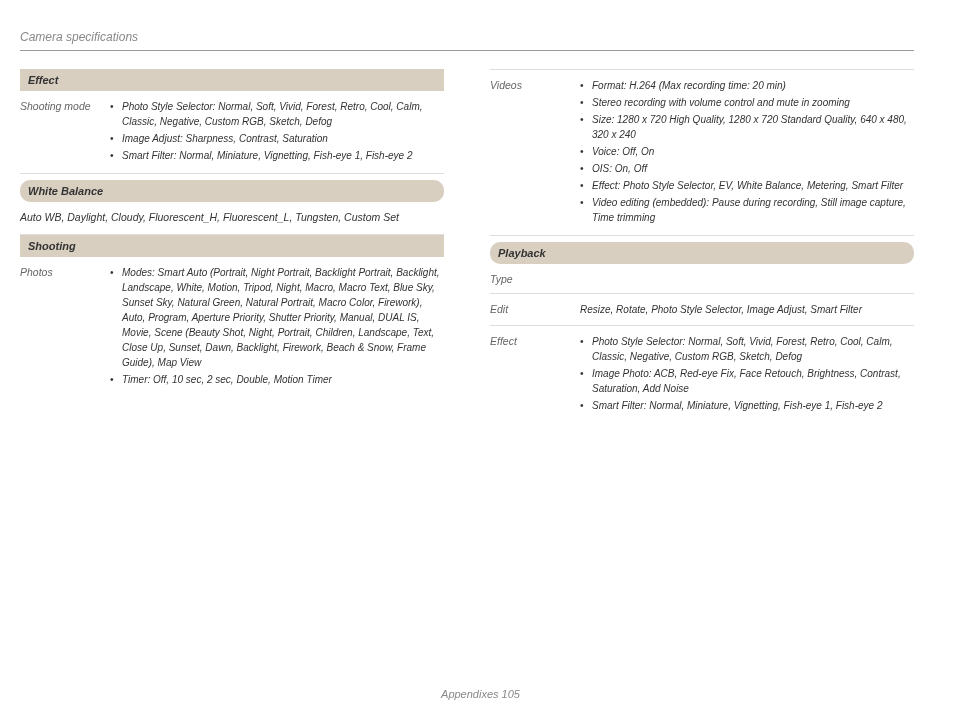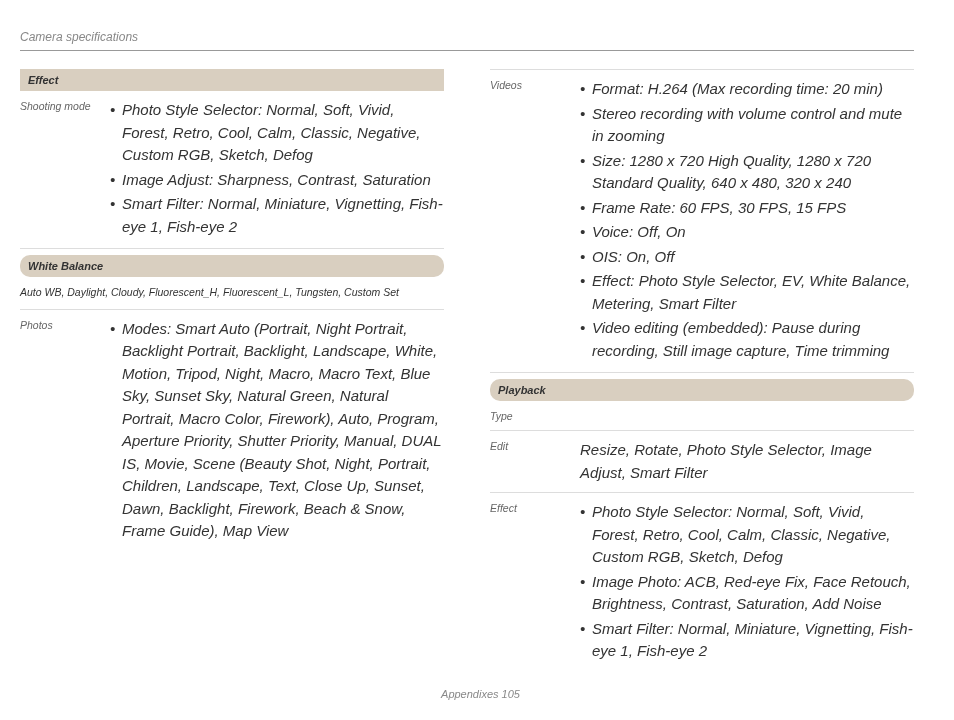--- a/index.html
+++ b/index.html
@@ -56,21 +56,21 @@
     .spec-label {
       width: 90px;
       min-width: 90px;
       color: #666;
       font-size: 10.5px;
       padding-right: 8px;
       padding-top: 1px;
     }
     .spec-content {
       flex: 1;
-      font-size: 15px;
+      font-size: 10px;
       line-height: 1.5;
       color: #333;
     }
     .spec-content ul {
       list-style: none;
       padding: 0;
     }
     .spec-content ul li {
       padding-left: 12px;
       position: relative;
@@ -128,41 +128,42 @@
             <li>Image Adjust: Sharpness, Contrast, Saturation</li>
             <li>Smart Filter: Normal, Miniature, Vignetting, Fish-eye 1, Fish-eye 2</li>
           </ul>
         </div>
       </div>
 
       <div class="section-header section-gap">White Balance</div>
 
       <div class="wb-row">Auto WB, Daylight, Cloudy, Fluorescent_H, Fluorescent_L, Tungsten, Custom Set</div>
 
+      <div class="section-header">Shooting</div>
 
       <div class="spec-row">
         <div class="spec-label">Photos</div>
         <div class="spec-content">
           <ul>
             <li>Modes: Smart Auto (Portrait, Night Portrait, Backlight Portrait, Backlight, Landscape, White, Motion, Tripod, Night, Macro, Macro Text, Blue Sky, Sunset Sky, Natural Green, Natural Portrait, Macro Color, Firework), Auto, Program, Aperture Priority, Shutter Priority, Manual, DUAL IS, Movie, Scene (Beauty Shot, Night, Portrait, Children, Landscape, Text, Close Up, Sunset, Dawn, Backlight, Firework, Beach &amp; Snow, Frame Guide), Map View</li>
+            <li>Timer: Off, 10 sec, 2 sec, Double, Motion Timer</li>
           </ul>
         </div>
       </div>
     </div>
 
     <div class="col">
 
       <div class="spec-row right-col-top" style="border-top: 1px solid #ddd;">
         <div class="spec-label">Videos</div>
         <div class="spec-content">
           <ul>
             <li>Format: H.264 (Max recording time: 20 min)</li>
             <li>Stereo recording with volume control and mute in zooming</li>
             <li>Size: 1280 x 720 High Quality, 1280 x 720 Standard Quality, 640 x 480, 320 x 240</li>
-            <li>Frame Rate: 60 FPS, 30 FPS, 15 FPS</li>
             <li>Voice: Off, On</li>
             <li>OIS: On, Off</li>
             <li>Effect: Photo Style Selector, EV, White Balance, Metering, Smart Filter</li>
             <li>Video editing (embedded): Pause during recording, Still image capture, Time trimming</li>
           </ul>
         </div>
       </div>
 
       <div class="section-header section-gap">Playback</div>
 

